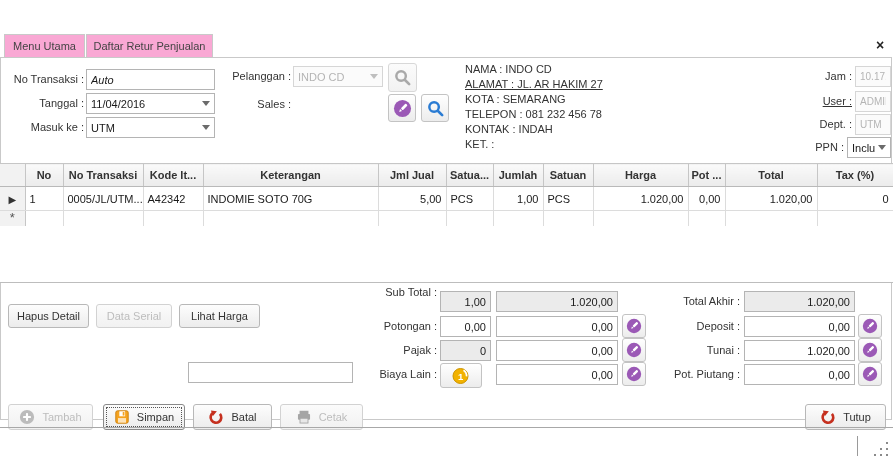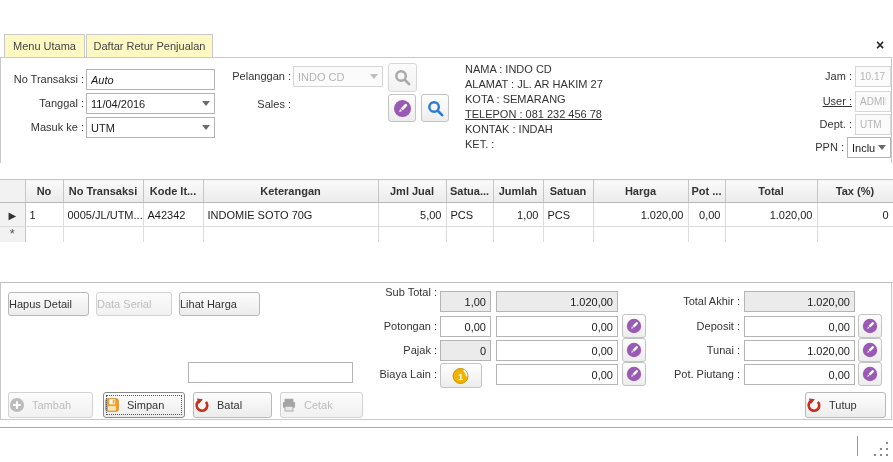--- a/index.html
+++ b/index.html
@@ -1,20 +1,20 @@
 <!DOCTYPE html>
 <html><head>
 <meta charset="utf-8">
 <style>
   * { box-sizing: border-box; margin: 0; padding: 0; }
   body { background: #fff; font-family: "Liberation Sans", sans-serif; }
   .screen { position: relative; width: 893px; height: 462px; background: #fff; overflow: hidden; font-size: 11px; color: #333; }
 
   
-  .tab { position: absolute; top: 34px; height: 24px; background: #fef9c3; border: 1px solid #c9c9c9;
+  .tab { position: absolute; top: 34px; height: 24px; background: #f9a8d4; border: 1px solid #c9c9c9;
          display: flex; align-items: center; justify-content: center; font-size: 11px; color: #444; cursor: default; }
   .tab.active { top: 33px; height: 26px; background: #fff; border-bottom: none; border-top: 2px solid #1789d6;
                 color: #1789d6; z-index: 3; }
   .close-x { position: absolute; left: 872px; top: 37px; width: 16px; height: 16px; text-align: center;
              font-size: 14px; font-weight: bold; color: #222; line-height: 16px; z-index: 4; }
 
   
   .panel { position: absolute; left: 0; top: 57px; width: 892px; height: 363px; background: #fff; border: 1px solid #c9c9c9; }
 
   .lbl { position: absolute; height: 21px; line-height: 21px; text-align: right; color: #333; white-space: nowrap; }
@@ -32,36 +32,36 @@
   .combo.dis .arr { border-top-color: #bfbfbf; }
 
   .info-line { position: absolute; left: 465px; width: 240px; height: 15.5px; line-height: 15.5px; color: #333; }
 
   .icon-btn { position: absolute; border: 1px solid #c3c3c3; border-radius: 3px;
               background: linear-gradient(#ffffff, #ececec); display: flex; align-items: center; justify-content: center; }
   .icon-btn.dis { border-color: #d8d8d8; background: linear-gradient(#fbfbfb, #f2f2f2); }
 
   
   .grid-wrap { position: absolute; left: 0; top: 163px; width: 893px; height: 120px; border-bottom: 1px solid #bdbdbd; background: #fff; }
-  table.grid { width: 893px; border-collapse: collapse; table-layout: fixed; margin-top: 16px; }
+  table.grid { width: 893px; border-collapse: collapse; table-layout: fixed; }
   .grid th { height: 23px; background: linear-gradient(#fafafa, #ebebeb); border-right: 1px solid #c6c6c6;
              border-bottom: 1px solid #b9b9b9; border-top: 1px solid #c6c6c6; font-size: 11px; font-weight: bold;
              color: #333; text-align: center; overflow: hidden; white-space: nowrap; }
   .grid td { height: 24px; border-right: 1px solid #dcdcdc; border-bottom: 1px solid #dcdcdc; font-size: 11px;
              padding: 0 4px; color: #1a1a1a; overflow: hidden; white-space: nowrap; background: #fff; }
   .grid td.sel, .grid th.sel { background: #f2f2f2; border-right: 1px solid #c6c6c6; text-align: center; padding: 0; }
   .grid td.ta-r { text-align: right; }
   .grid tr.newrow td { height: 15px; border-bottom: none; }
   .row-marker { font-size: 10px; color: #333; }
   .new-marker { font-size: 13px; color: #555; line-height: 10px; }
 
   
-  .btn { position: absolute; display: flex; align-items: center; justify-content: flex-start; gap: 7px;
+  .btn { position: absolute; display: flex; align-items: center; justify-content: center; gap: 7px;
          background: linear-gradient(#fdfdfd, #ececec); border: 1px solid #b8b8b8; border-radius: 3px;
-         font-size: 11px; color: #333; font-family: inherit; }
+         font-size: 11px; color: #333; font-family: inherit; margin-top: 12px; }
   .btn.dis { color: #bdbdbd; background: linear-gradient(#fbfbfb, #f1f1f1); border-color: #d2d2d2; }
   .btn.focused { outline: 1px dotted #555; outline-offset: -4px; border-color: #8a8a8a; }
 
   
   .hline { position: absolute; left: 0; top: 427px; width: 893px; height: 1px; background: #a8a8a8; }
   .vtick { position: absolute; left: 857px; top: 436px; width: 1px; height: 20px; background: #9a9a9a; }
   .grip-dot { position: absolute; width: 2px; height: 2px; background: #8a8a8a; }
 </style>
 </head>
 <body>
@@ -114,23 +114,23 @@
     </svg>
   </div>
   <div class="icon-btn" style="left:421px; top:94px; width:28px; height:28px;">
     <svg width="19" height="19" viewBox="0 0 20 20">
       <circle cx="8.5" cy="8.5" r="5" fill="none" stroke="#2b7cd3" stroke-width="2.6"></circle>
       <line x1="12.6" y1="12.6" x2="17" y2="17" stroke="#2b7cd3" stroke-width="2.8" stroke-linecap="round"></line>
     </svg>
   </div>
 
   <div class="info-line" style="top:62px;">NAMA : INDO CD</div>
-  <div class="info-line" style="top:77px;">ALAMAT : JL. AR HAKIM 27</div>
+  <div class="info-line" style="top:77px;text-decoration:underline;">ALAMAT : JL. AR HAKIM 27</div>
   <div class="info-line" style="top:92px;">KOTA : SEMARANG</div>
-  <div class="info-line" style="top:107px;text-decoration:underline;">TELEPON : 081 232 456 78</div>
+  <div class="info-line" style="top:107px;">TELEPON : 081 232 456 78</div>
   <div class="info-line" style="top:122px;">KONTAK : INDAH</div>
   <div class="info-line" style="top:137px;">KET. :</div>
 
   <div class="lbl" style="left:780px; top:66px; width:72px;">Jam :</div>
   <input class="fld dis" style="left: 855px; top: 66px; width: 36px; font-size: 10px;" value="10.17.44">
   <div class="lbl" style="left:780px; top:91px; width:72px;text-decoration:underline;">User :</div>
   <input class="fld dis" style="left: 855px; top: 91px; width: 36px; font-size: 10px;" value="ADMIN">
   <div class="lbl" style="left:780px; top:114px; width:72px;">Dept. :</div>
   <input class="fld dis" style="left: 855px; top: 114px; width: 36px; font-size: 10px;" value="UTM">
   <div class="lbl" style="left:780px; top:137px; width:64px;">PPN :</div>

